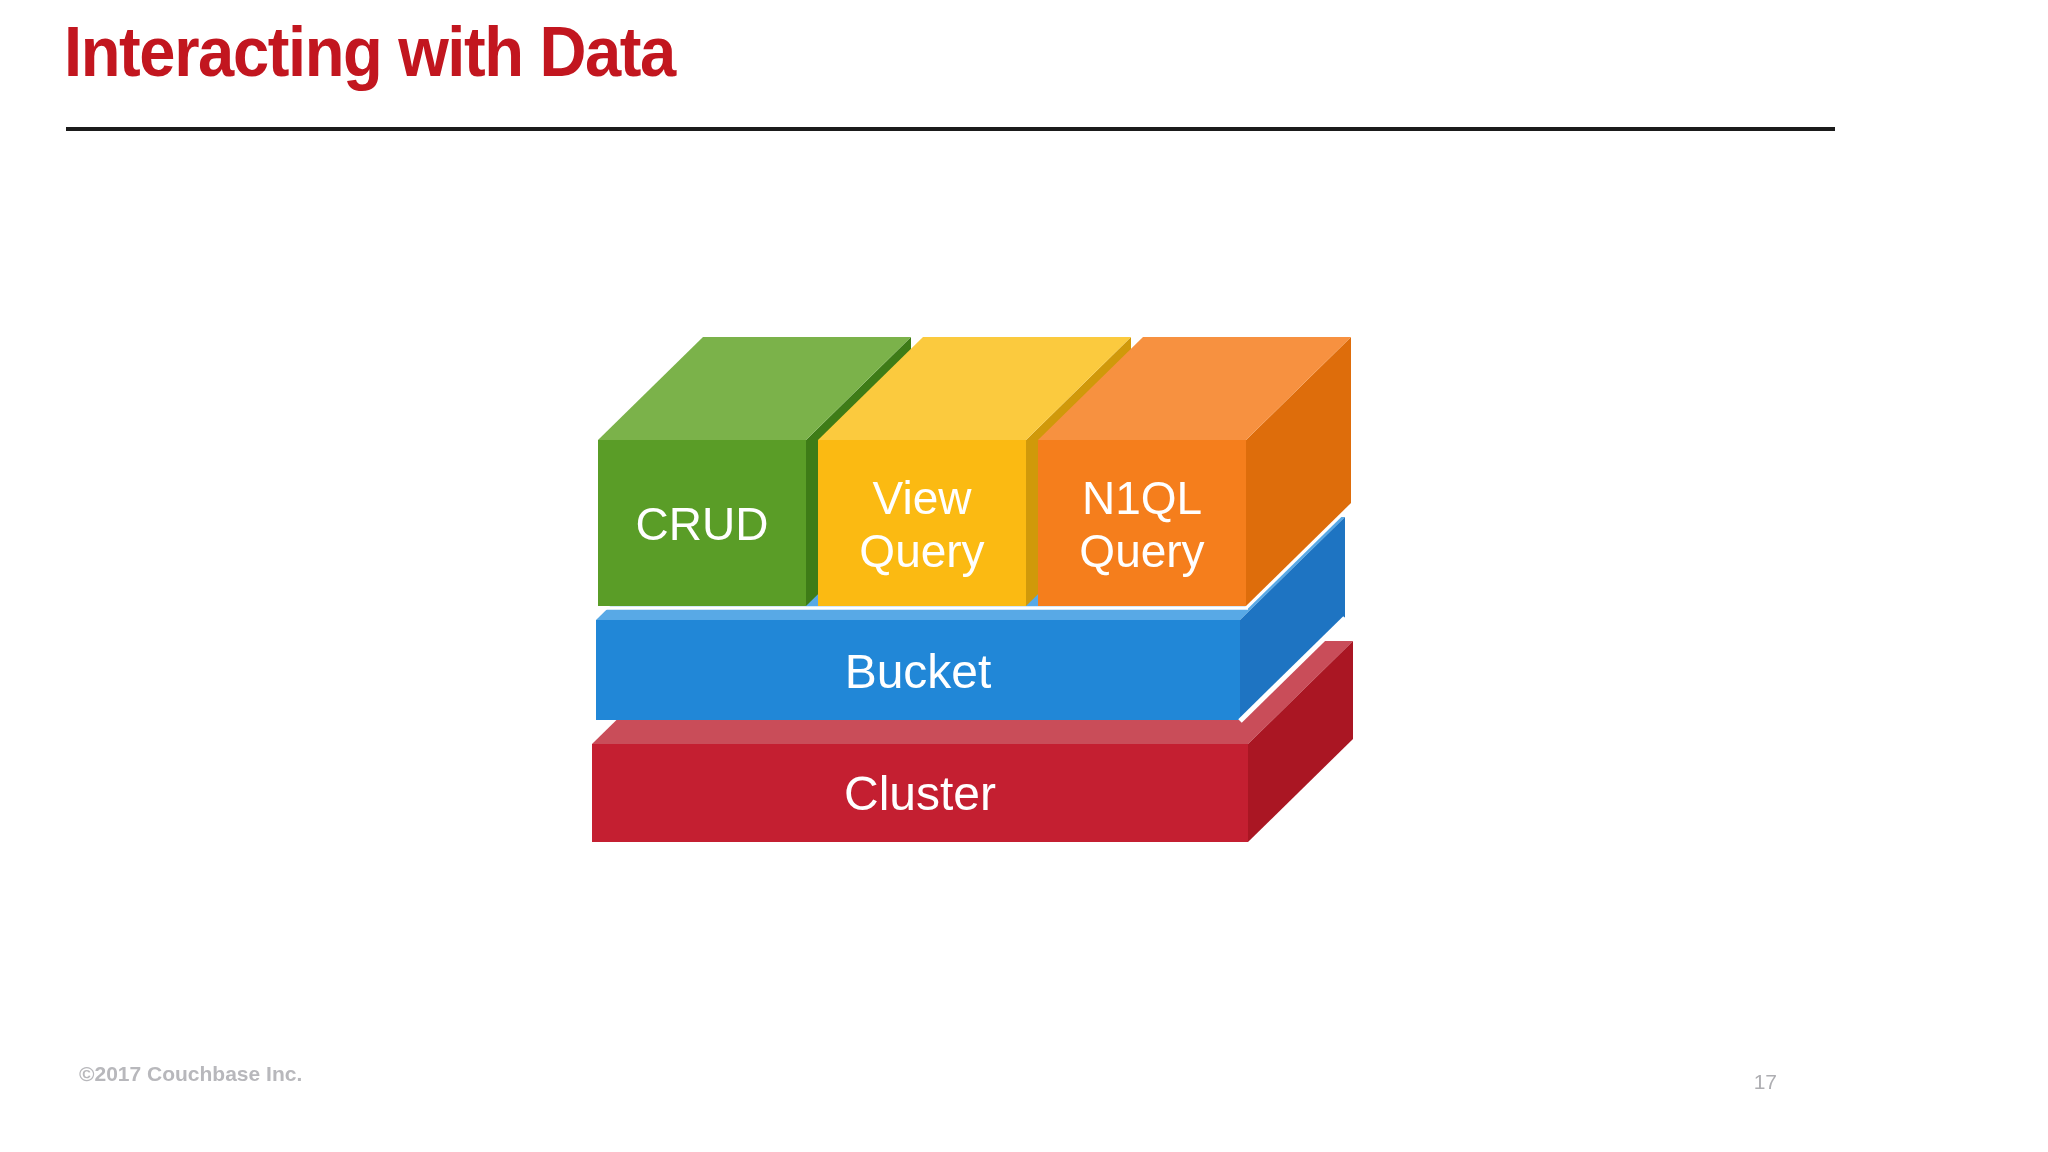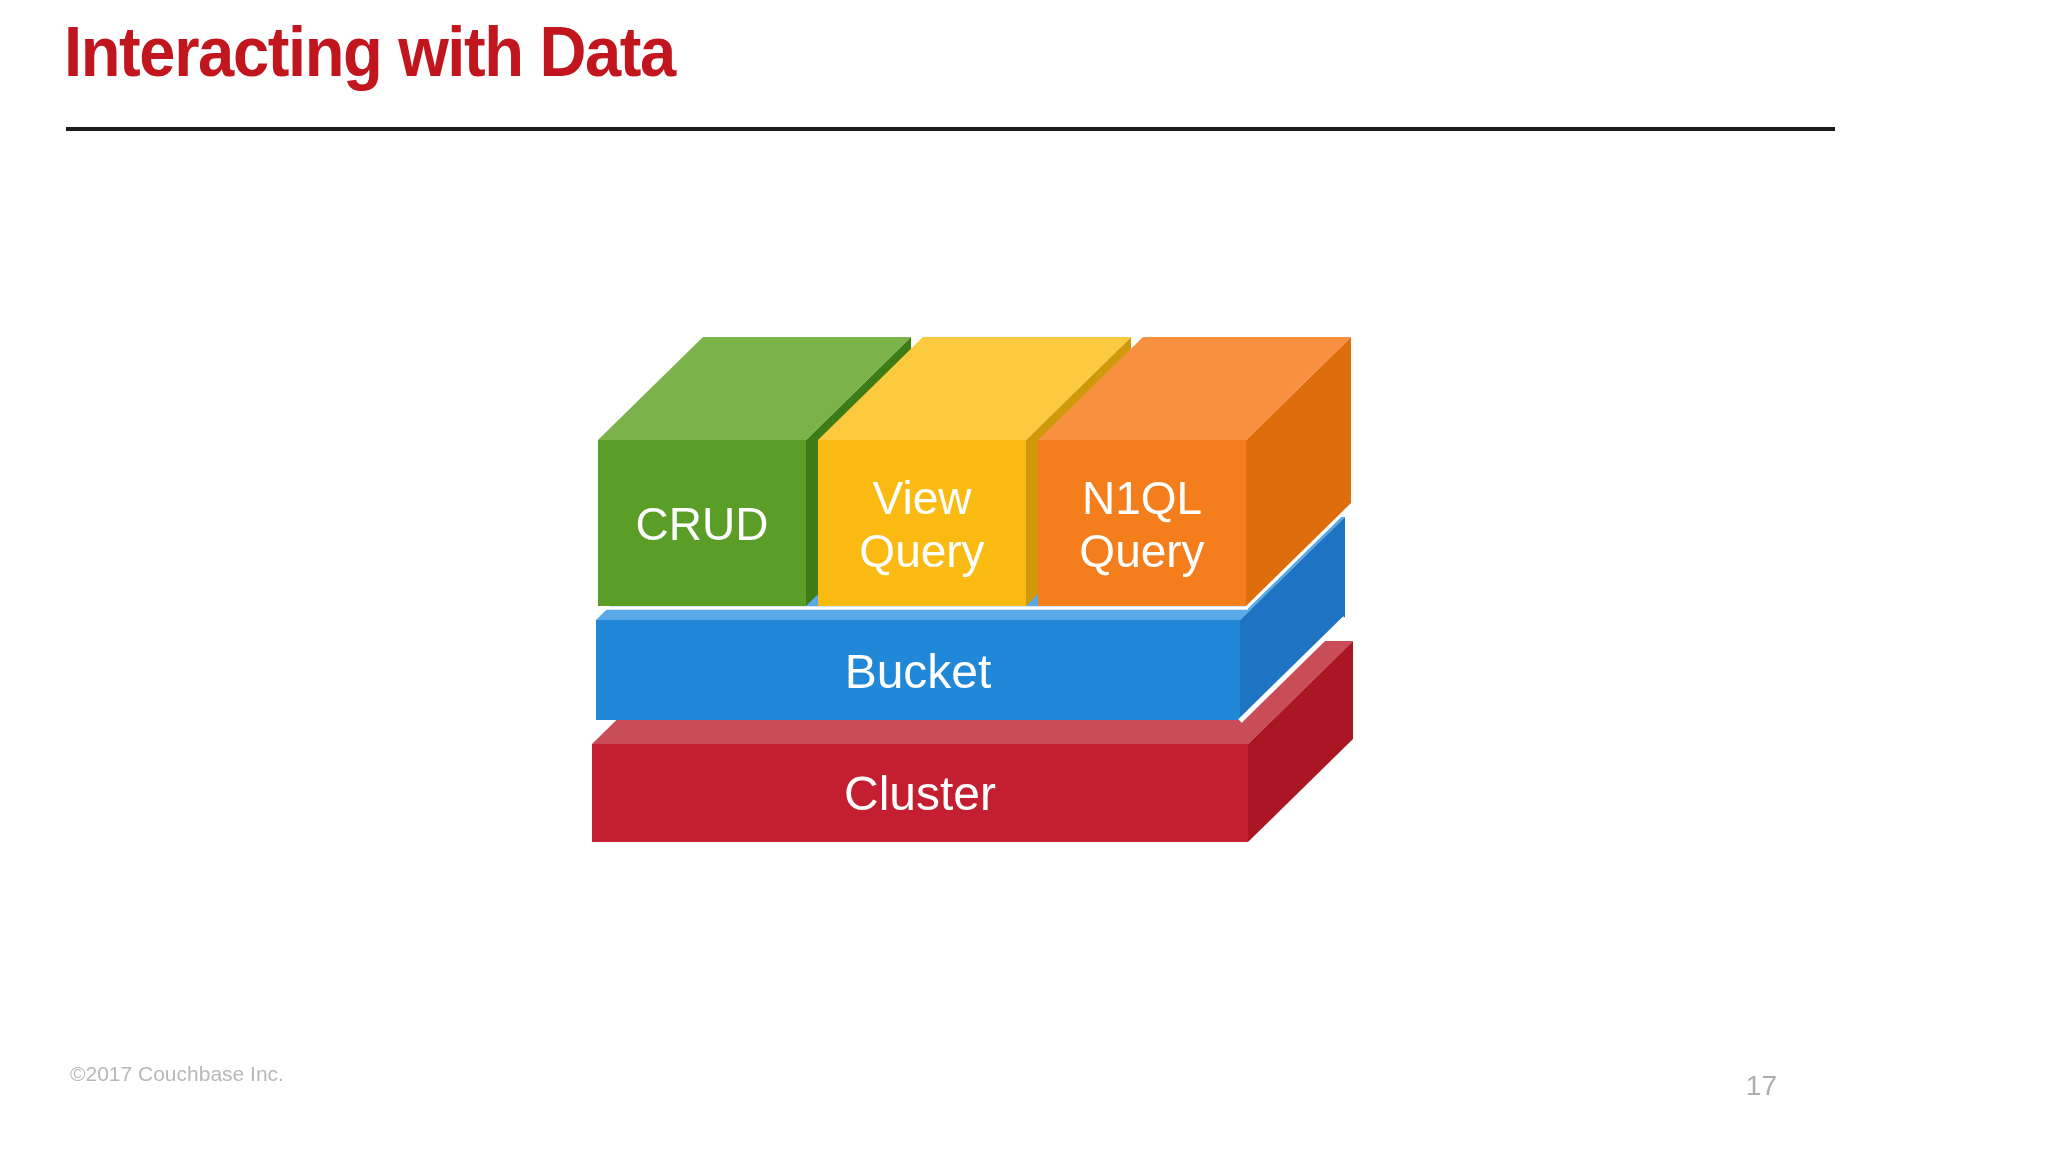--- a/index.html
+++ b/index.html
@@ -52,30 +52,31 @@
   }
   .diagram text {
     fill: #ffffff;
     font-family: "Liberation Sans", sans-serif;
     text-anchor: middle;
   }
   .block-label { font-size: 46px; }
   .layer-label { font-size: 48px; }
   .footer {
     position: absolute;
-    left: 70px;
+    left: 79px;
     top: 1062px;
     font-size: 21px;
     color: #b8b8bc;
+    font-weight: bold;
   }
   .page-number {
     position: absolute;
     right: 58px;
     top: 1070px;
-    font-size: 28px;
+    font-size: 21px;
     color: #aeaeb2;
   }
   .sep { stroke: #ffffff; fill: none; }
 </style>
 </head>
 <body>
 
 <div class="slide">
 
   <div class="title">Interacting with Data</div>

